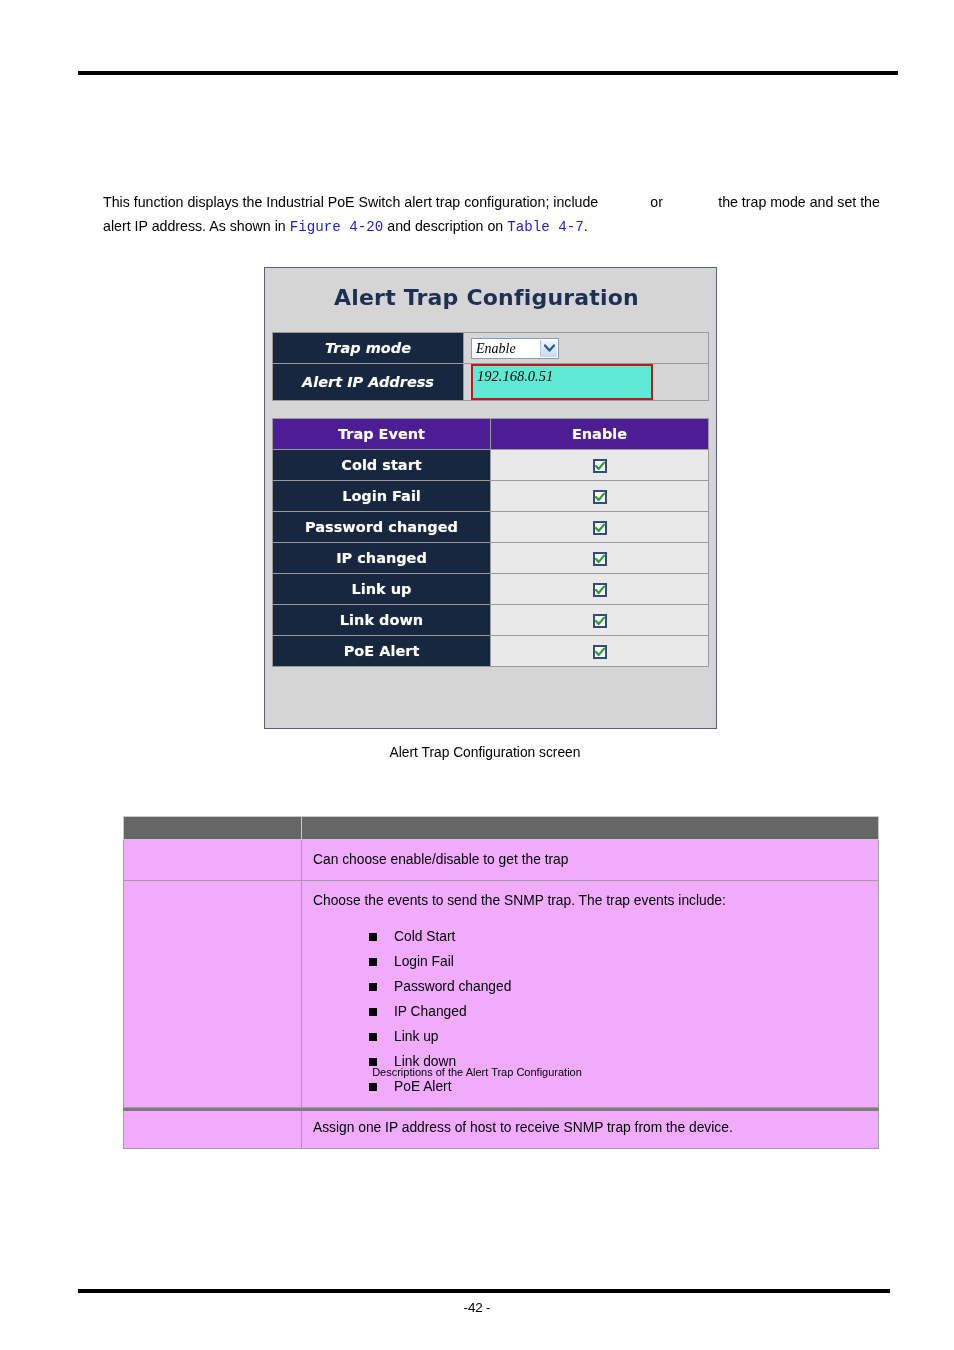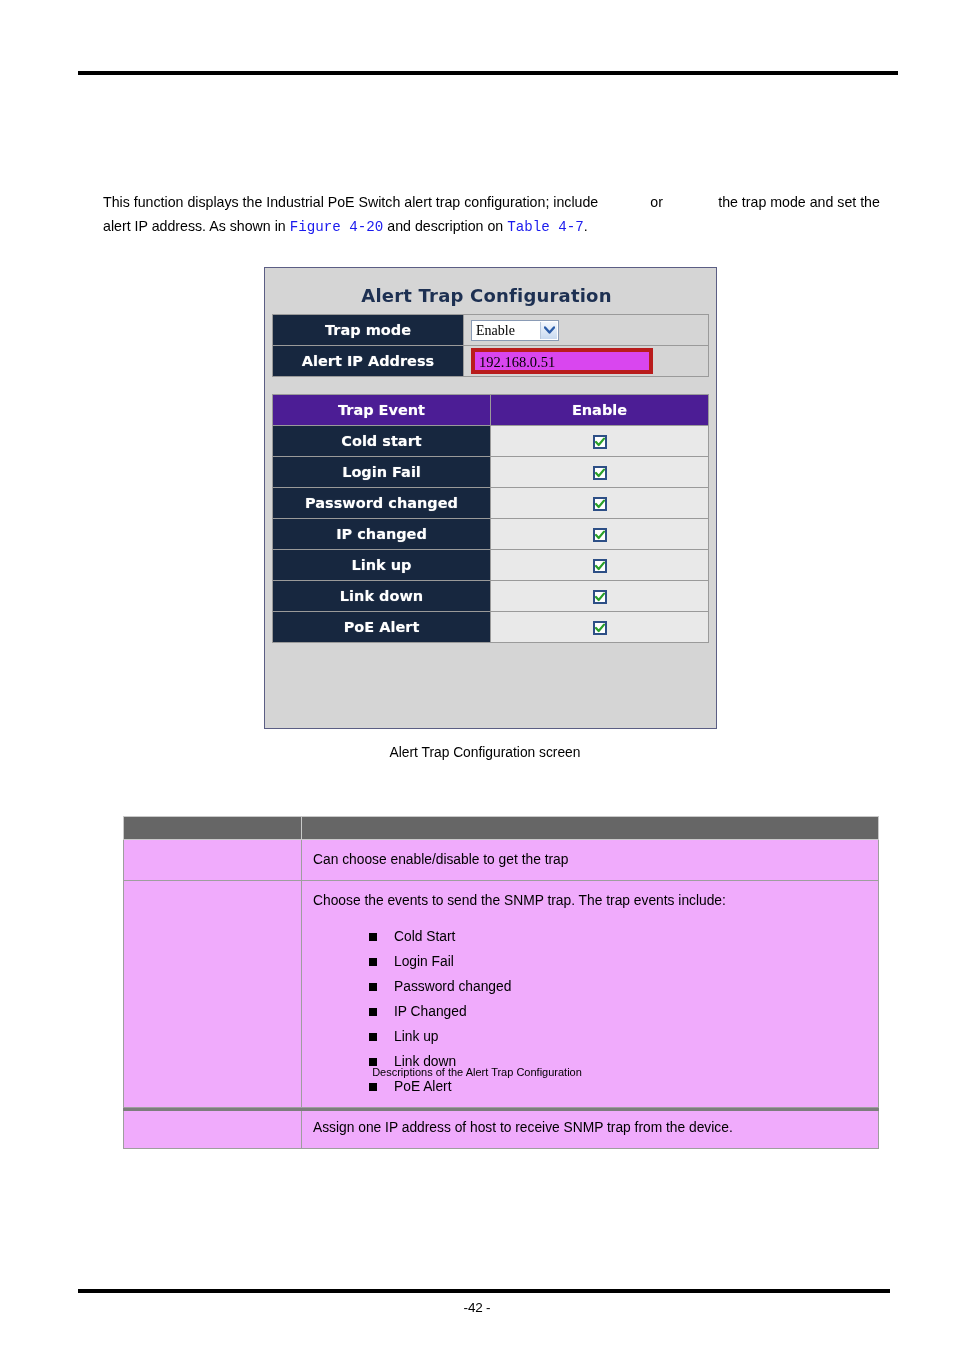--- a/index.html
+++ b/index.html
@@ -65,21 +65,21 @@
     top: 267px;
     width: 453px;
     height: 462px;
     background: #d5d5d5;
     border: 1px solid #5b5e84;
     box-sizing: border-box;
   }
   .shot-title {
     margin: 17px 8px 0 0;
     text-align: center;
-    font-size: 18px;
+    font-size: 22px;
     font-weight: bold;
     color: #1d3052;
     letter-spacing: 0.2px;
     font-family: "DejaVu Sans", sans-serif;
   }
 
   
   .cfg-table {
     border-collapse: collapse;
     width: 437px;
@@ -112,21 +112,21 @@
     font-size: 14.5px;
     text-align: center;
     font-family: "DejaVu Sans", sans-serif;
     text-shadow: 0 0 1px rgba(255,255,255,0.45);
   }
   .chk-cell {
     background: #e9e9e9;
     text-align: center;
   }
 
-  .topblock { margin-top: 8px; }
+  .topblock { margin-top: 22px; font-style: italic; }
   .eventblock { margin-top: 17px; }
 
   
   .sel {
     display: inline-block;
     width: 88px;
     height: 21px;
     background: #ffffff;
     border: 1px solid #8a9bb5;
     position: relative;
@@ -154,23 +154,23 @@
     align-items: center;
     justify-content: center;
     box-sizing: border-box;
   }
   .sel .sel-arrow svg { display: block; }
 
   
   .tbox {
     display: inline-block;
     width: 182px;
-    height: 26px;
-    background: #d946ef;
-    border: 4px solid #b91c1c;
+    height: 36px;
+    background: #5eead4;
+    border: 2px solid #b91c1c;
     vertical-align: middle;
     box-sizing: border-box;
     position: relative;
   }
   .tbox .tbox-text {
     position: absolute;
     left: 4px;
     top: 1px;
     font-family: "Liberation Serif", serif;
     font-size: 14.5px;

